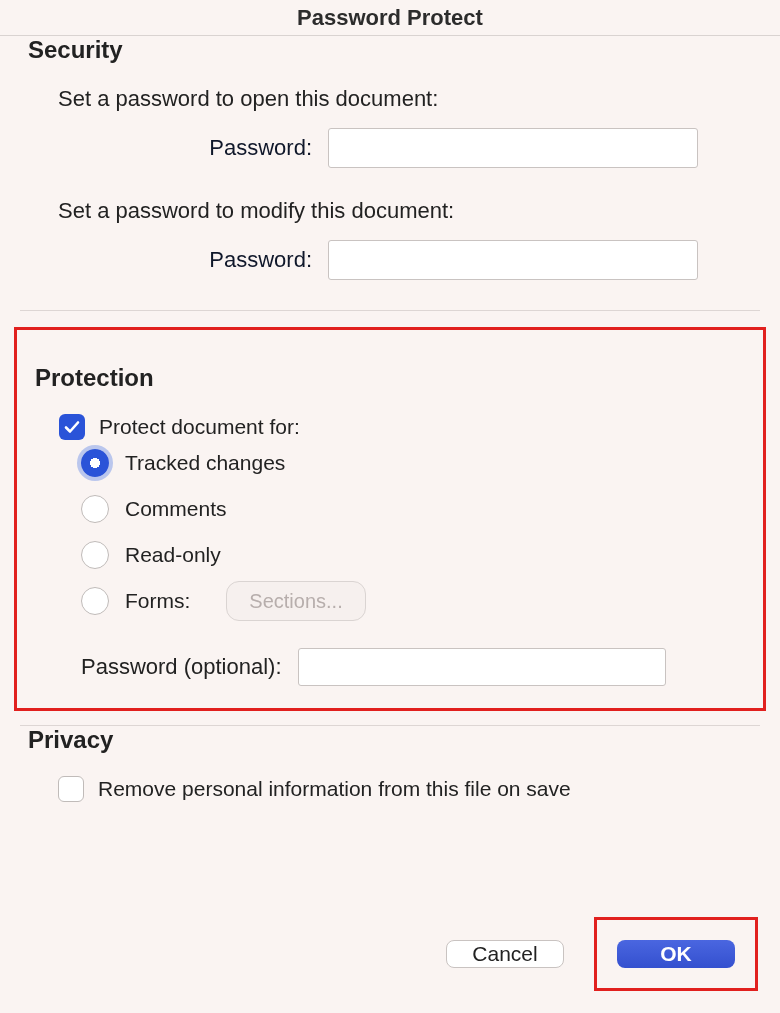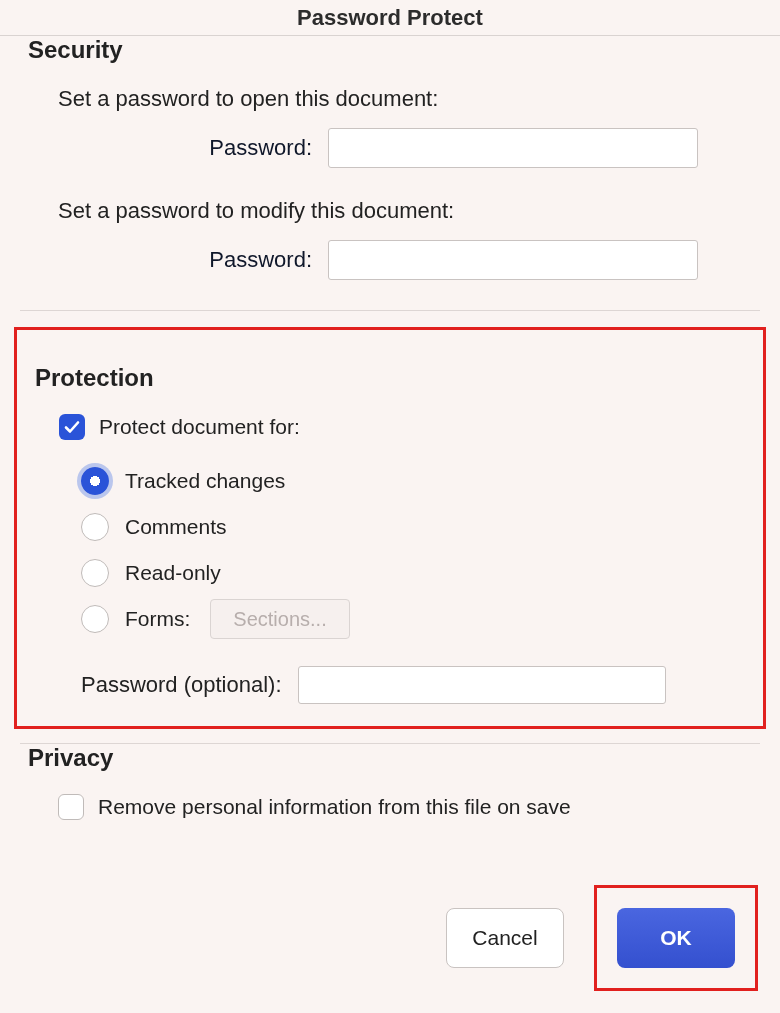--- a/index.html
+++ b/index.html
@@ -73,21 +73,20 @@
     }
     .protection-box .section-heading {
       padding: 0 0 0 0;
       margin-top: 16px;
       margin-bottom: 22px;
     }
     .check-row {
       display: flex;
       align-items: center;
       padding-left: 24px;
-      margin-bottom: 18px;
     }
     .checkbox {
       width: 26px;
       height: 26px;
       border-radius: 6px;
       margin-right: 14px;
       display: flex;
       align-items: center;
       justify-content: center;
       flex-shrink: 0;
@@ -120,25 +119,25 @@
     }
     .radio.unselected {
       background: #fff;
       border: 1px solid #c0bbb9;
     }
     .radio.selected {
       background: radial-gradient(circle at center, #fff 0 5px, #2a53d8 5px 14px);
       box-shadow: 0 0 0 4px rgba(90,130,230,0.4);
     }
     .sections-btn {
-      margin-left: 20px;
+      margin-left: 36px;
       height: 40px;
       padding: 0 22px;
       border: 1px solid #dad4d2;
-      border-radius: 4px;
+      border-radius: 13px;
       background: #f6f0ee;
       color: #b7aeac;
       font-size: 20px;
       display: inline-flex;
       align-items: center;
     }
     .opt-field-row {
       display: flex;
       align-items: center;
       padding-left: 46px;
@@ -165,21 +164,21 @@
       margin-top: 4px;
     }
     .footer {
       position: absolute;
       bottom: 22px;
       right: 22px;
       display: flex;
       align-items: center;
     }
     .btn {
-      height: 60px;
+      height: 28px;
       min-width: 118px;
       border-radius: 8px;
       font-size: 21px;
       display: inline-flex;
       align-items: center;
       justify-content: center;
       cursor: pointer;
     }
     .btn-cancel {
       background: #fff;

